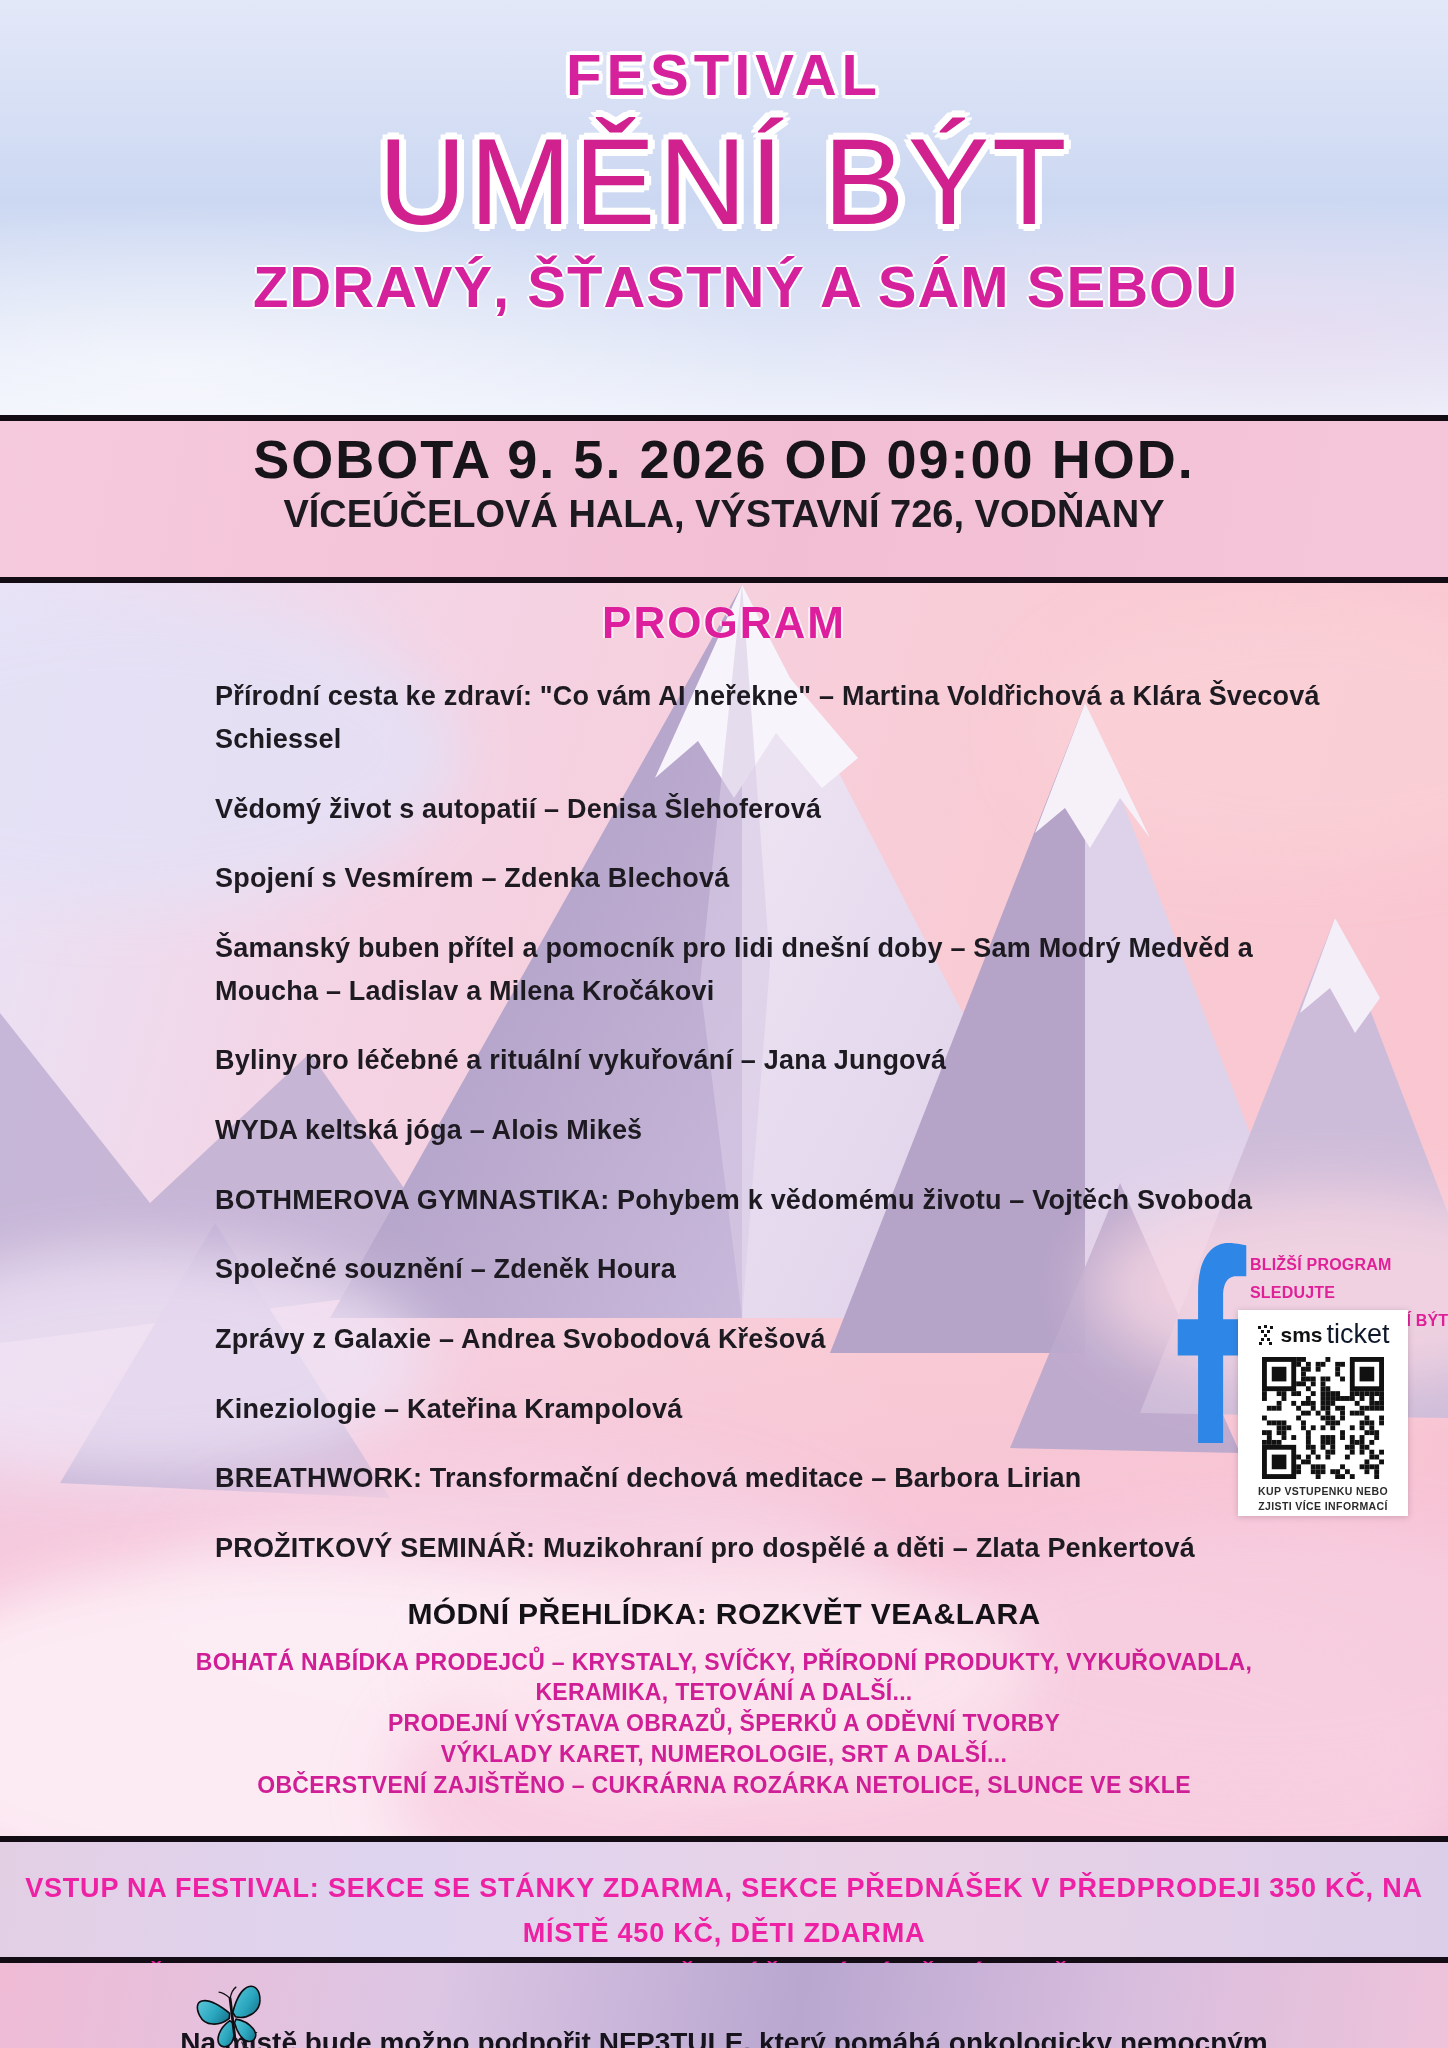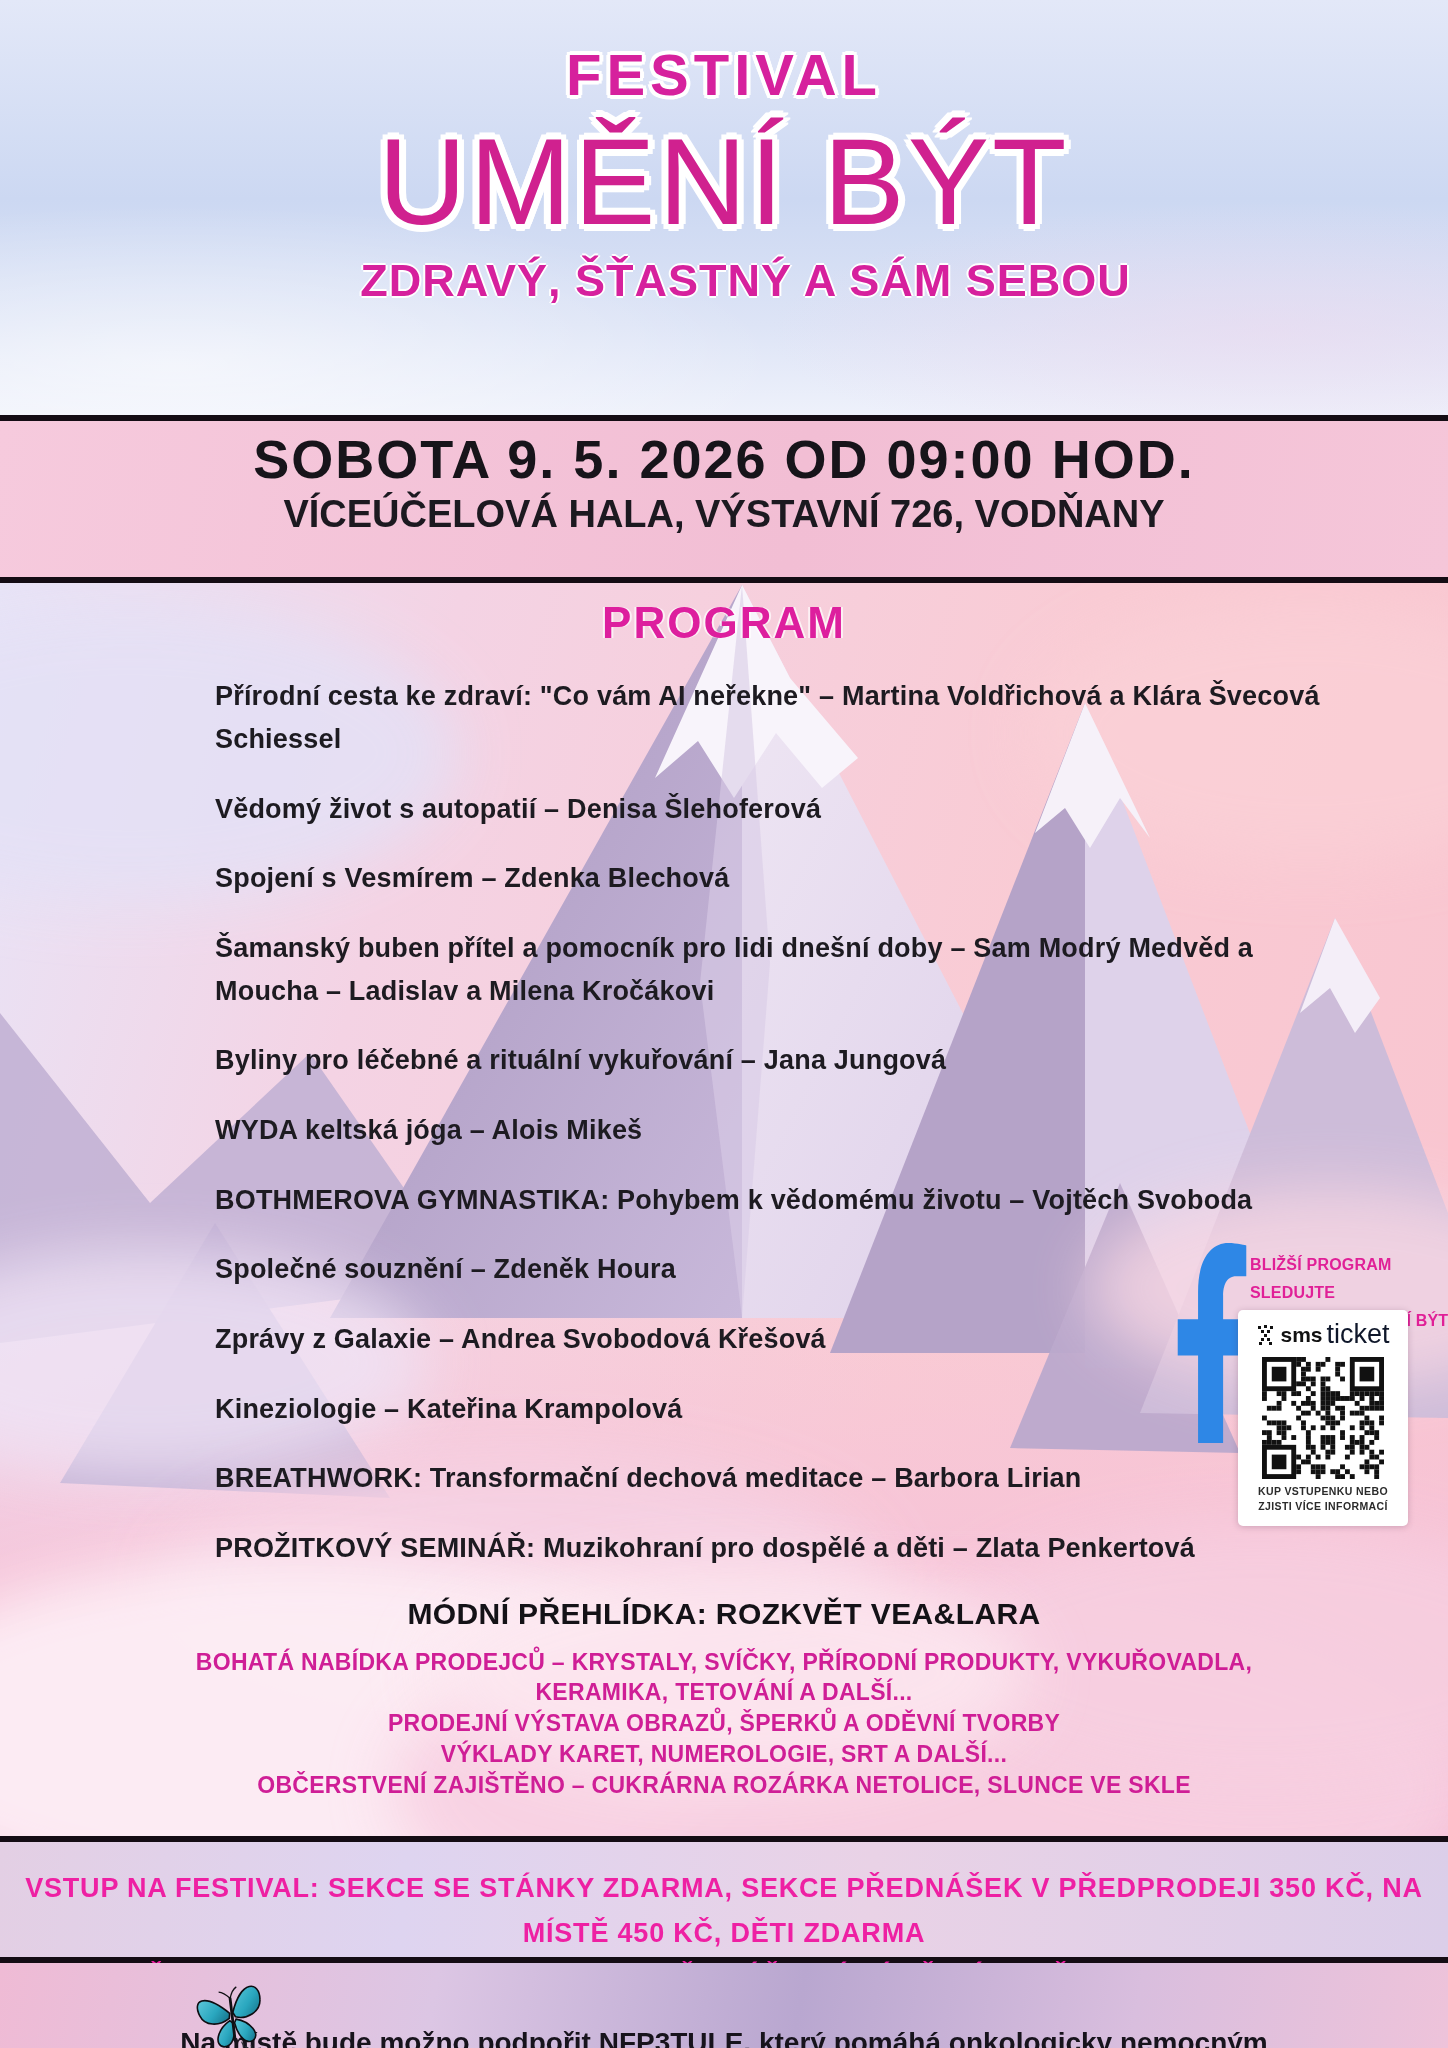--- a/index.html
+++ b/index.html
@@ -19,21 +19,21 @@
   }
   .kicker{
     font-size:58px;font-weight:900;letter-spacing:5px;color:#d6219d;line-height:1;
     text-shadow:-4px 0 #fff,4px 0 #fff,0 -4px #fff,0 4px #fff,-3px -3px #fff,3px 3px #fff,-3px 3px #fff,3px -3px #fff;
   }
   .big-title{
     margin-top:16px;font-size:122px;font-weight:400;letter-spacing:3px;color:#d0218f;line-height:1.02;
     text-shadow:-7px 0 #fff,7px 0 #fff,0 -7px #fff,0 7px #fff,-5px -5px #fff,5px 5px #fff,-5px 5px #fff,5px -5px #fff;
   }
   .subtitle{
-    margin-top:14px;font-size:45px;font-weight:900;letter-spacing:1px;color:#d6219d;line-height:1;
+    margin-top:14px;font-size:58px;font-weight:900;letter-spacing:1px;color:#d6219d;line-height:1;
     text-shadow:-2px 0 #fff,2px 0 #fff,0 -2px #fff,0 2px #fff;
     padding-left:43px;
   }
 
   
   .date-banner{
     height:168px;border-top:6px solid #140c14;border-bottom:6px solid #140c14;
     background:linear-gradient(100deg,#f6cadd 0%,#f2bed4 55%,#f5c6d9 100%);
     text-align:center;
   }
@@ -59,22 +59,22 @@
   }
   .fashion-line{margin-top:8px;text-align:center;font-size:30px;font-weight:900;color:#141217;letter-spacing:.4px;}
   .market-block{margin:16px auto 0;width:1060px;text-align:center;}
   .market-line{font-size:23px;font-weight:700;color:#cf1e96;line-height:1.34;letter-spacing:.3px;}
 
   
   .fb-logo{position:absolute;left:1172px;top:660px;width:80px;height:200px;}
   .fb-promo{position:absolute;left:1250px;top:668px;width:206px;font-size:16px;font-weight:900;
     color:#e02097;line-height:1.75;letter-spacing:.2px;}
   .sms-card{
-    position:absolute;left:1238px;top:727px;width:154px;background:#fff;border-radius:5px;
-    padding:9px 8px 12px;box-shadow:0 1px 6px rgba(80,40,70,.25);text-align:center;
+    position:absolute;left:1238px;top:727px;width:154px;background:#fff;border-radius:0;
+    padding:9px 8px 2px;box-shadow:0 1px 6px rgba(80,40,70,.25);text-align:center;
   }
   .sms-brand{display:flex;align-items:center;justify-content:center;gap:4px;}
   .sms-brand .bold{font-weight:900;font-size:21px;color:#111;}
   .sms-brand .light{font-weight:400;font-size:27px;color:#0f172a;}
   .qr{width:122px;height:122px;margin:7px auto 5px;display:block;}
   .qr-caption{font-size:10.5px;font-weight:700;color:#2b2b2b;line-height:1.45;letter-spacing:.4px;}
 
   
   .ticket-banner{
     height:127px;border-top:6px solid #140c14;border-bottom:6px solid #140c14;

